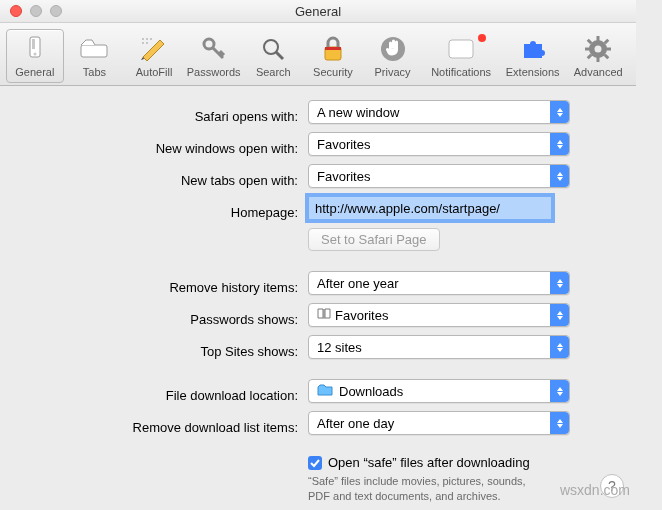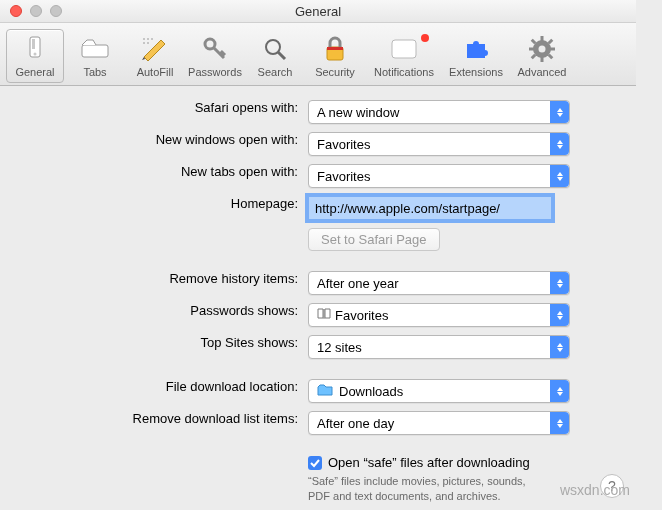--- a/index.html
+++ b/index.html
@@ -13,21 +13,21 @@
   .title{position:absolute;left:0;right:0;text-align:center;font-size:13px;color:#333;pointer-events:none}
   .toolbar{height:60px;background:linear-gradient(#f7f7f7,#e4e4e4);border-bottom:1px solid #b8b8b8;display:flex;align-items:flex-end;padding:0 6px 2px 6px;gap:2px}
   .tb-item{width:56px;text-align:center;font-size:11px;color:#555;cursor:default;padding:4px 0;border-radius:4px;border:1px solid transparent;position:relative;pointer-events:auto;white-space:nowrap}
   .tb-item .icon{height:30px;display:flex;align-items:center;justify-content:center;margin-bottom:2px}
   .tb-item.selected{background:linear-gradient(#f6f6f6,#e3e3e3);border:1px solid #b9b9b9;box-shadow:inset 0 1px 0 #fff}
   .tb-item .notif-dot{position:absolute;top:4px;right:12px;width:8px;height:8px;border-radius:50%;background:#ff3b30}
   .tb-item.adv{width:62px}
   .tb-item.ext{width:62px}
   .tb-item.notif{width:74px}
   .content{padding:14px 18px 10px 18px}
-  .row{display:flex;align-items:flex-start;margin-bottom:8px}
+  .row{display:flex;align-items:flex-end;margin-bottom:8px}
   .label{width:280px;text-align:right;padding-right:10px;font-size:13px;color:#000}
   .select{position:relative;height:22px;width:230px;background:#fff;border:1px solid #b8b8b8;border-radius:4px;display:flex;align-items:center;padding:0 22px 0 8px;font-size:13px;color:#000;box-shadow:0 1px 0 rgba(0,0,0,0.05)}
   .select .caret{position:absolute;right:0;top:0;bottom:0;width:18px;border-left:1px solid rgba(0,0,0,0);background:#4a90ff;border-radius:0 4px 4px 0;display:flex;flex-direction:column;align-items:center;justify-content:center;gap:1px}
   .select .caret .up,.select .caret .down{width:0;height:0;border-left:3px solid transparent;border-right:3px solid transparent}
   .select .caret .up{border-bottom:4px solid #fff}
   .select .caret .down{border-top:4px solid #fff}
   .textfield{height:22px;width:230px;background:#fff;border:1px solid #b8b8b8;border-radius:0;padding:0 6px;font-size:13px;color:#000}
   .textfield.focused{outline:3px solid #7aaef6;border-color:#7aaef6;background:#b6d5fc}
   .btn{height:21px;padding:0 12px;background:linear-gradient(#fdfdfd,#f0f0f0);border:1px solid #c9c9c9;border-radius:4px;font-size:13px;color:#9a9a9a;display:inline-flex;align-items:center;justify-content:center}
   .gap{height:12px}
@@ -105,20 +105,29 @@
     <div class="tb-item">
       <div class="icon">
         <svg width="24" height="26" viewBox="0 0 24 26">
             <rect x="4" y="11" width="16" height="13" rx="2" fill="#f5bd3a" stroke="#c8921a"></rect>
             <path d="M7 11 V7 a5 5 0 0 1 10 0 V11" fill="none" stroke="#888" stroke-width="3"></path>
             <rect x="4" y="11" width="16" height="3" fill="#d6302a"></rect>
           </svg>
       </div>
       <span>Security</span>
     </div>
+    <div class="tb-item">
+      <div class="icon">
+        <svg width="26" height="26" viewBox="0 0 26 26">
+            <circle cx="13" cy="13" r="12" fill="#9a9a9a"></circle>
+            <path d="M9 13 V7 a1.5 1.5 0 0 1 3 0 V12 M12 12 V5 a1.5 1.5 0 0 1 3 0 V12 M15 12 V6 a1.5 1.5 0 0 1 3 0 V14 a6 6 0 0 1 -10 4 L6 14 a1.5 1.5 0 0 1 2.5 -1.5 Z" fill="#fff"></path>
+          </svg>
+      </div>
+      <span>Privacy</span>
+    </div>
     <div class="tb-item notif">
       <div class="notif-dot"></div>
       <div class="icon">
         <svg width="28" height="22" viewBox="0 0 28 22">
             <rect x="2" y="2" width="24" height="18" rx="3" fill="#fff" stroke="#b9b9b9"></rect>
           </svg>
       </div>
       <span>Notifications</span>
     </div>
     <div class="tb-item ext">

